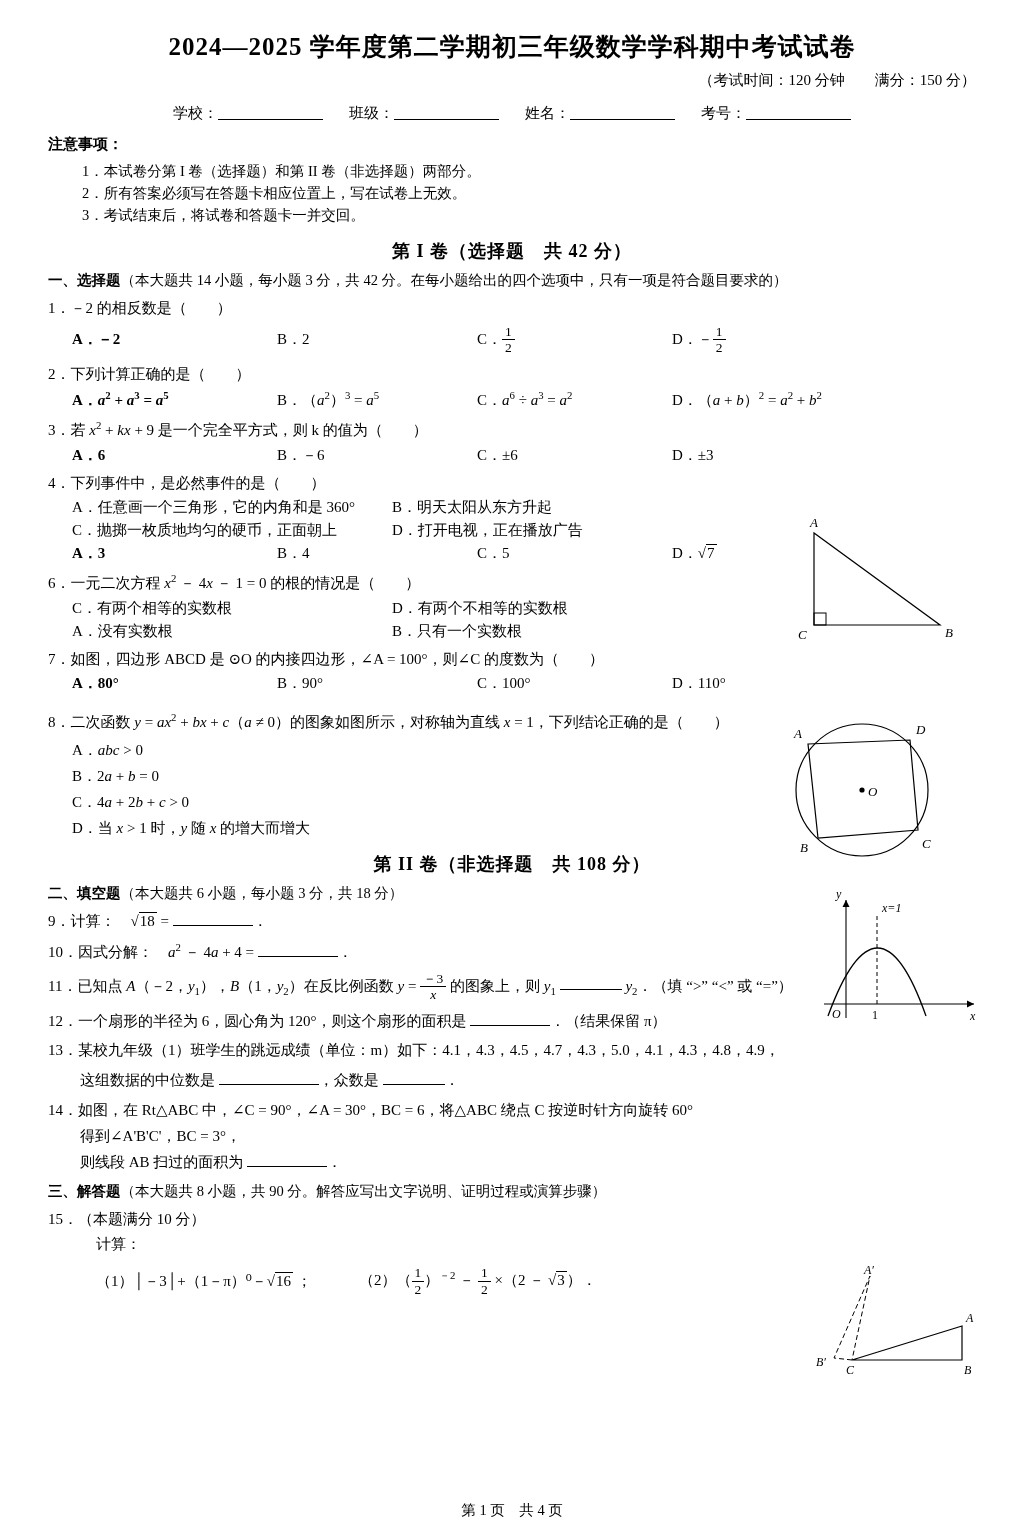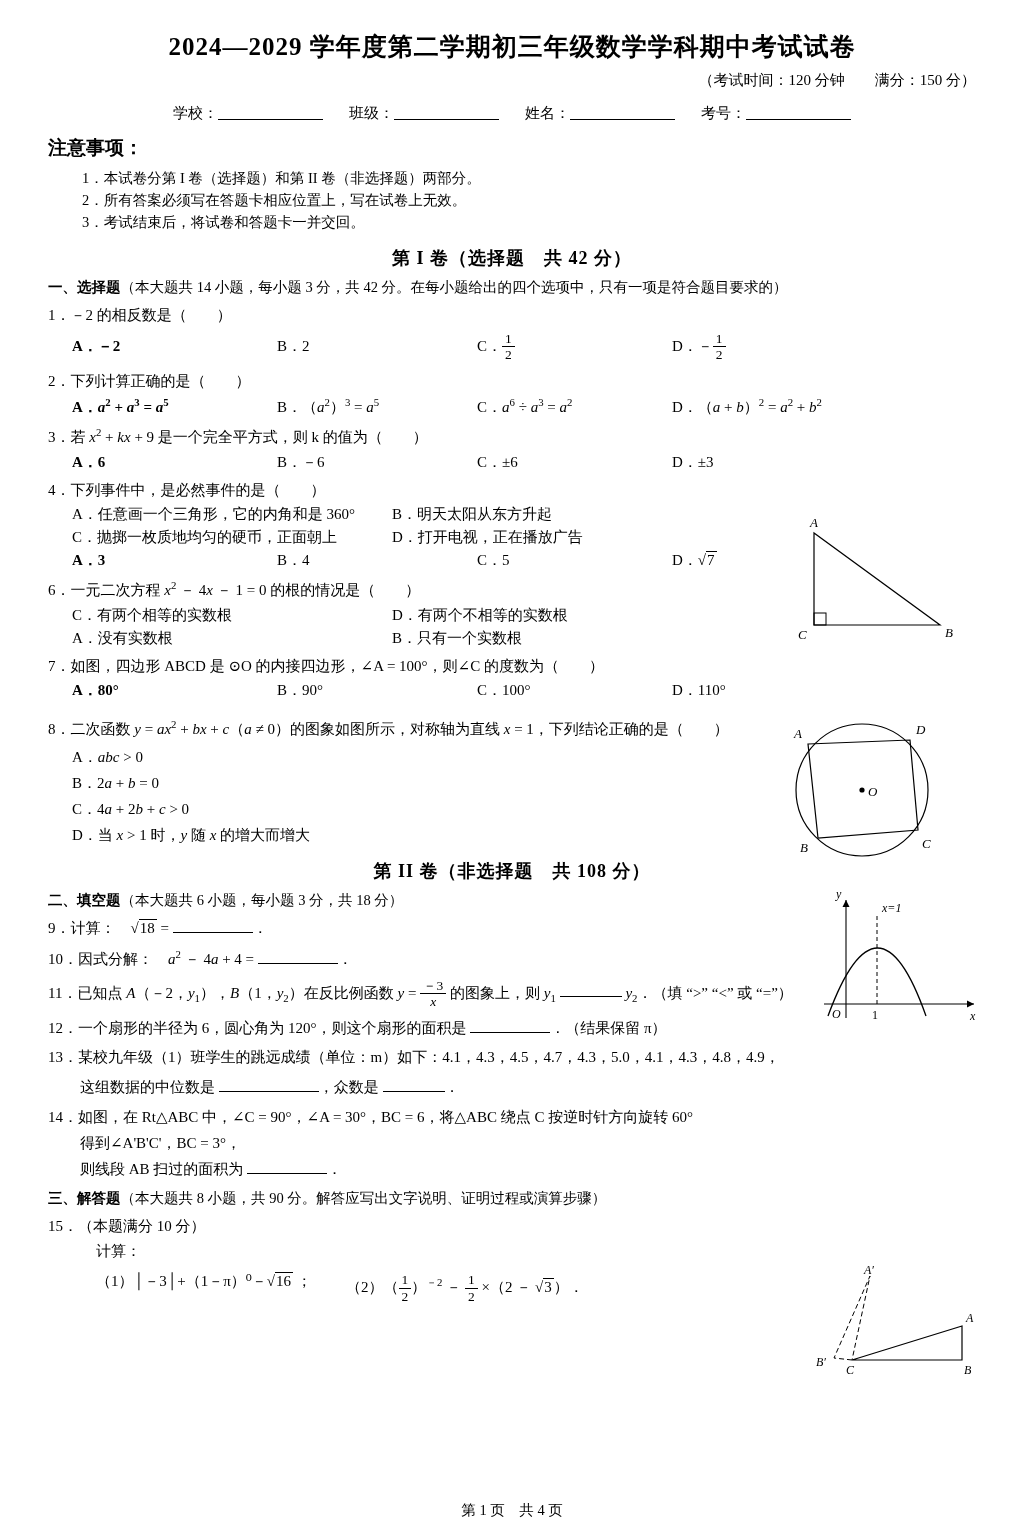--- a/index.html
+++ b/index.html
@@ -29,21 +29,21 @@
   }
   .fillline{
     display:flex;
     justify-content:center;
     gap:26px;
     font-size:15px;
     margin:4px 0 12px 0;
   }
   .fillline .item{white-space:nowrap;}
   .u{display:inline-block;border-bottom:1px solid #000;width:105px;vertical-align:-2px;}
-  .notice-title{font-size:19px;font-weight:bold;margin:6px 0 8px 0;}
+  .notice-title{font-size:15px;font-weight:bold;margin:6px 0 8px 0;}
   .notice{font-size:14.5px;margin:3px 0 3px 34px;}
   .sec-title{
     text-align:center;font-size:18px;font-weight:bold;margin:14px 0 8px 0;
     letter-spacing:1px;
   }
   .q-head{font-size:14.5px;font-weight:bold;margin:6px 0 4px 0;}
   .q-head span.norm{font-weight:normal;}
   .q{font-size:15px;margin:7px 0 2px 0;line-height:1.5;}
   .opts{display:flex;font-size:15px;margin:4px 0 2px 24px;align-items:center;}
   .opts > div{flex:0 0 auto;}
@@ -62,29 +62,29 @@
   .ov{border-top:1px solid #000;padding:0 2px 0 1px;}
   .fig{position:absolute;}
   .blank{display:inline-block;border-bottom:1px solid #000;width:80px;}
   .blank.w2{width:62px;}
   .blank.w3{width:100px;}
   .footer{
     position:absolute;left:0;right:0;bottom:16px;
     text-align:center;font-size:14.5px;
   }
   .q14{font-size:15px;margin:7px 0 2px 0;line-height:1.6;}
-  .calcline{display:flex;font-size:15px;margin-top:10px;margin-left:48px;align-items:flex-start;}
+  .calcline{display:flex;font-size:15px;margin-top:10px;margin-left:48px;align-items:center;gap:13px;}
   .calcline > div:first-child{width:250px;}
 </style>
 </head>
 <body>
 
 <div class="page">
 
-  <div class="title">2024—2029 学年度第二学期初三年级数学学科期中考试试卷</div>
+  <div class="title">2024—2025 学年度第二学期初三年级数学学科期中考试试卷</div>
   <div class="subtitle">（考试时间：120 分钟　　满分：150 分）</div>
 
   <div class="fillline">
     <div class="item"><span>学校：</span><span class="u"></span></div>
     <div class="item"><span>班级：</span><span class="u"></span></div>
     <div class="item"><span>姓名：</span><span class="u"></span></div>
     <div class="item"><span>考号：</span><span class="u"></span></div>
   </div>
 
   <div class="notice-title">注意事项：</div>

